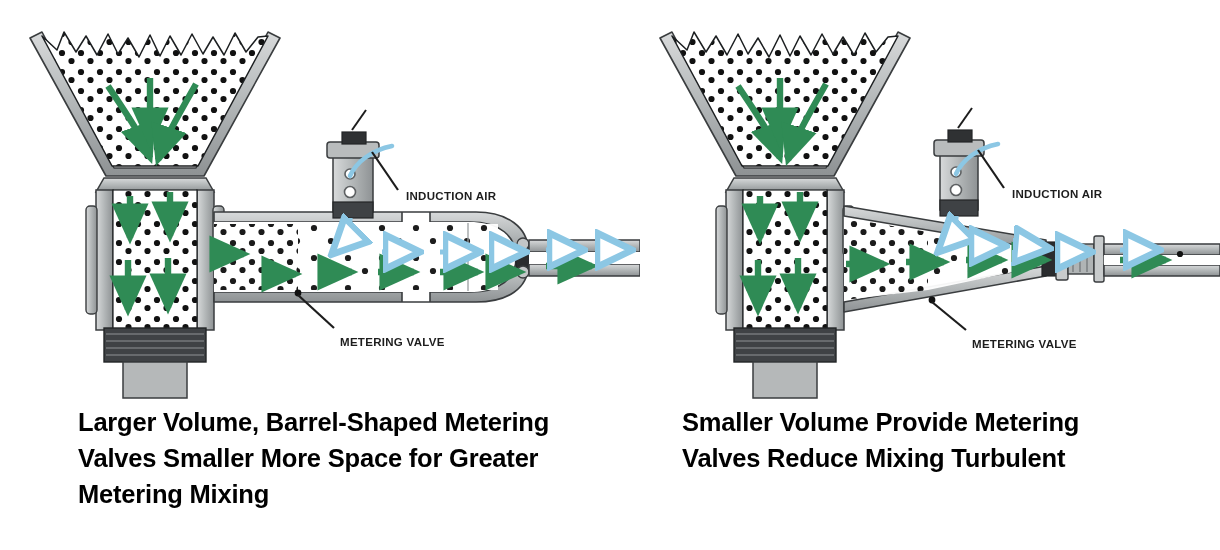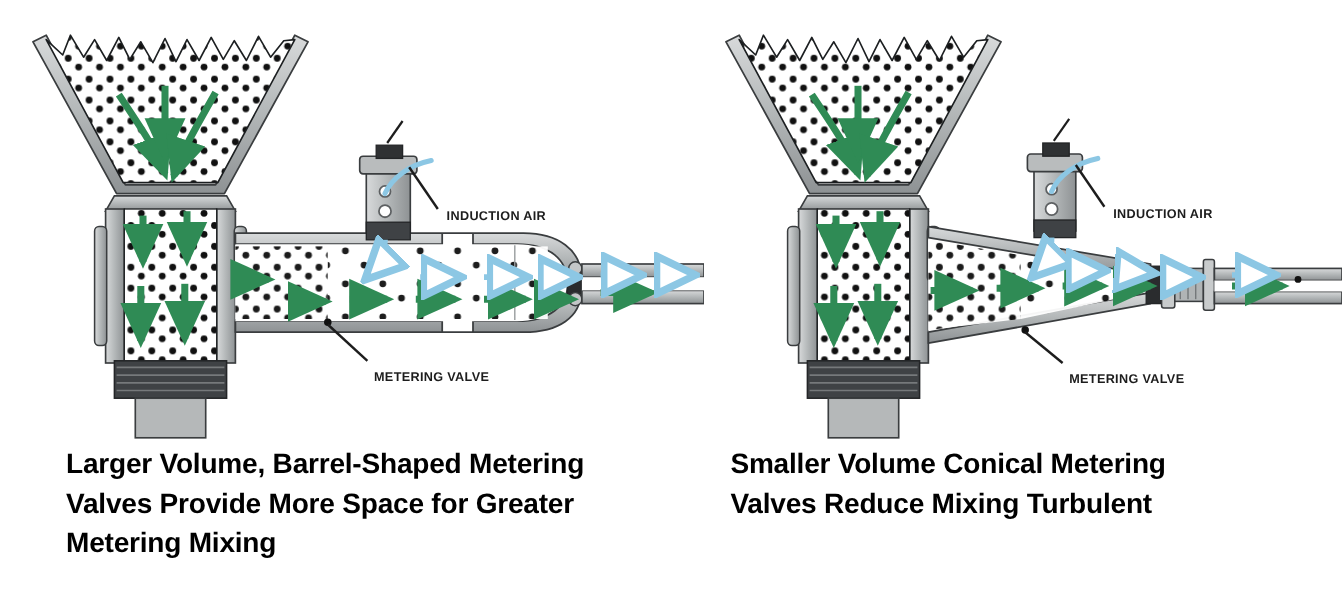--- a/index.html
+++ b/index.html
@@ -13,20 +13,21 @@
   .panel-left{left:0;width:640px;height:550px;}
   .panel-right{left:640px;width:580px;height:550px;}
   .fig{position:absolute;top:10px;left:0;}
   .caption{
     position:absolute;
     font-weight:bold;
     color:#000000;
     font-size:25.5px;
     line-height:36px;
     letter-spacing:-0.2px;
+    margin-left:18px;
   }
   .cap-left{left:60px;top:404px;width:580px;}
   .cap-right{left:24px;top:404px;width:520px;}
   svg{display:block;}
   .lbl{
     font-family:"Liberation Sans",sans-serif;
     font-weight:bold;
     font-size:11.5px;
     fill:#1d1d1d;
     letter-spacing:0.3px;
@@ -183,21 +184,21 @@
         <path d="M298,285 L334,318" fill="none" stroke="#1d1d1d" stroke-width="2.2"></path>
       </g>
 
       <text class="lbl" x="406" y="190">INDUCTION AIR</text>
       <text class="lbl" x="340" y="336">METERING VALVE</text>
     </svg>
     </div>
 
     <div class="caption cap-left">
       <div>Larger Volume, Barrel-Shaped Metering</div>
-      <div>Valves Provide More Space for Greater</div>
+      <div>Valves Smaller More Space for Greater</div>
       <div>Metering Mixing</div>
     </div>
   </div>
 
   <div class="panel panel-right">
 
     <div class="fig">
     <svg width="580" height="390" viewBox="0 0 580 390">
       <defs>
         <pattern id="dotsR" x="0" y="0" width="19" height="19" patternUnits="userSpaceOnUse">
@@ -326,18 +327,18 @@
         <circle cx="292" cy="290" r="3.4" fill="#111111"></circle>
         <path d="M292,292 L326,320" fill="none" stroke="#1d1d1d" stroke-width="2.2"></path>
       </g>
 
       <text class="lbl" x="372" y="188">INDUCTION AIR</text>
       <text class="lbl" x="332" y="338">METERING VALVE</text>
     </svg>
     </div>
 
     <div class="caption cap-right">
-      <div>Smaller Volume Conical Metering</div>
+      <div>Smaller Volume Provide Metering</div>
       <div>Valves Reduce Mixing Turbulent</div>
     </div>
   </div>
 
 </div>
 
 </body></html>

